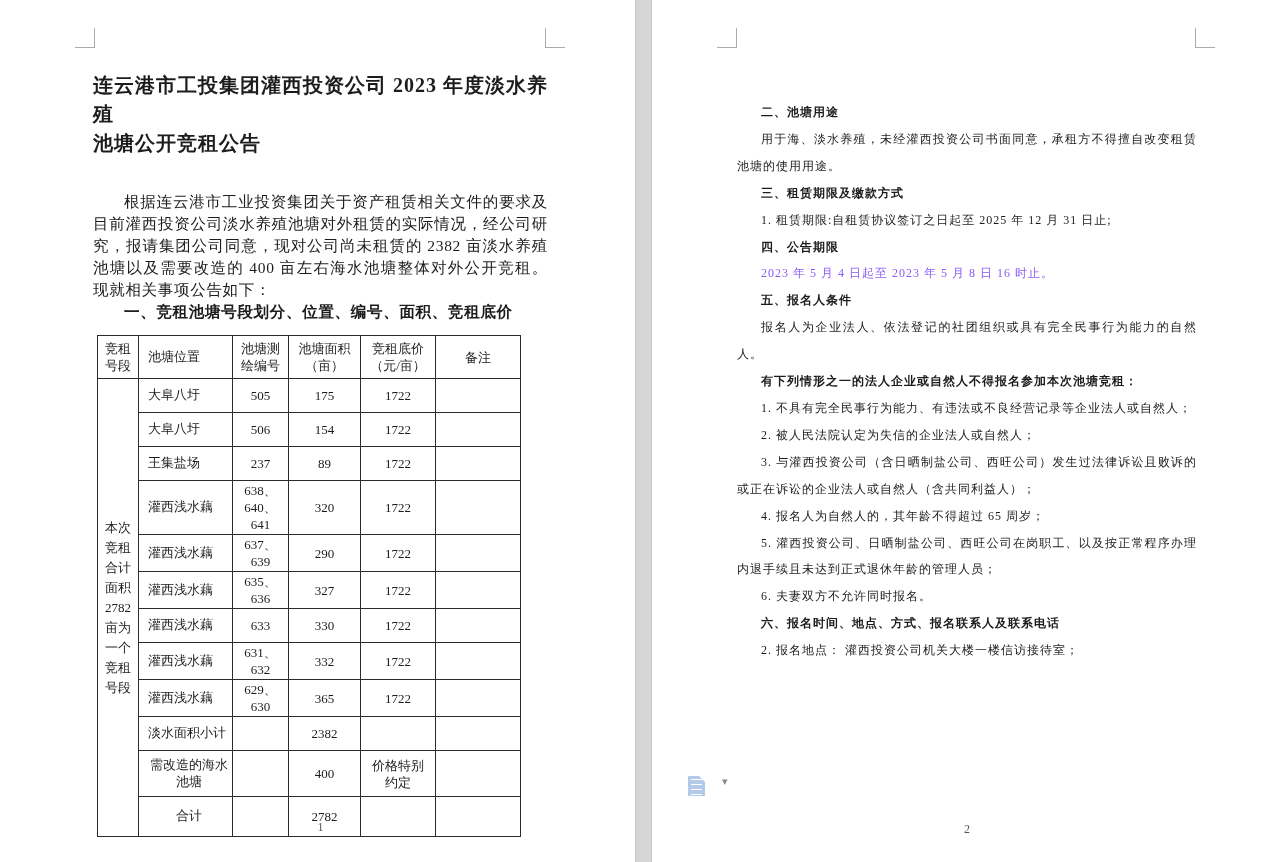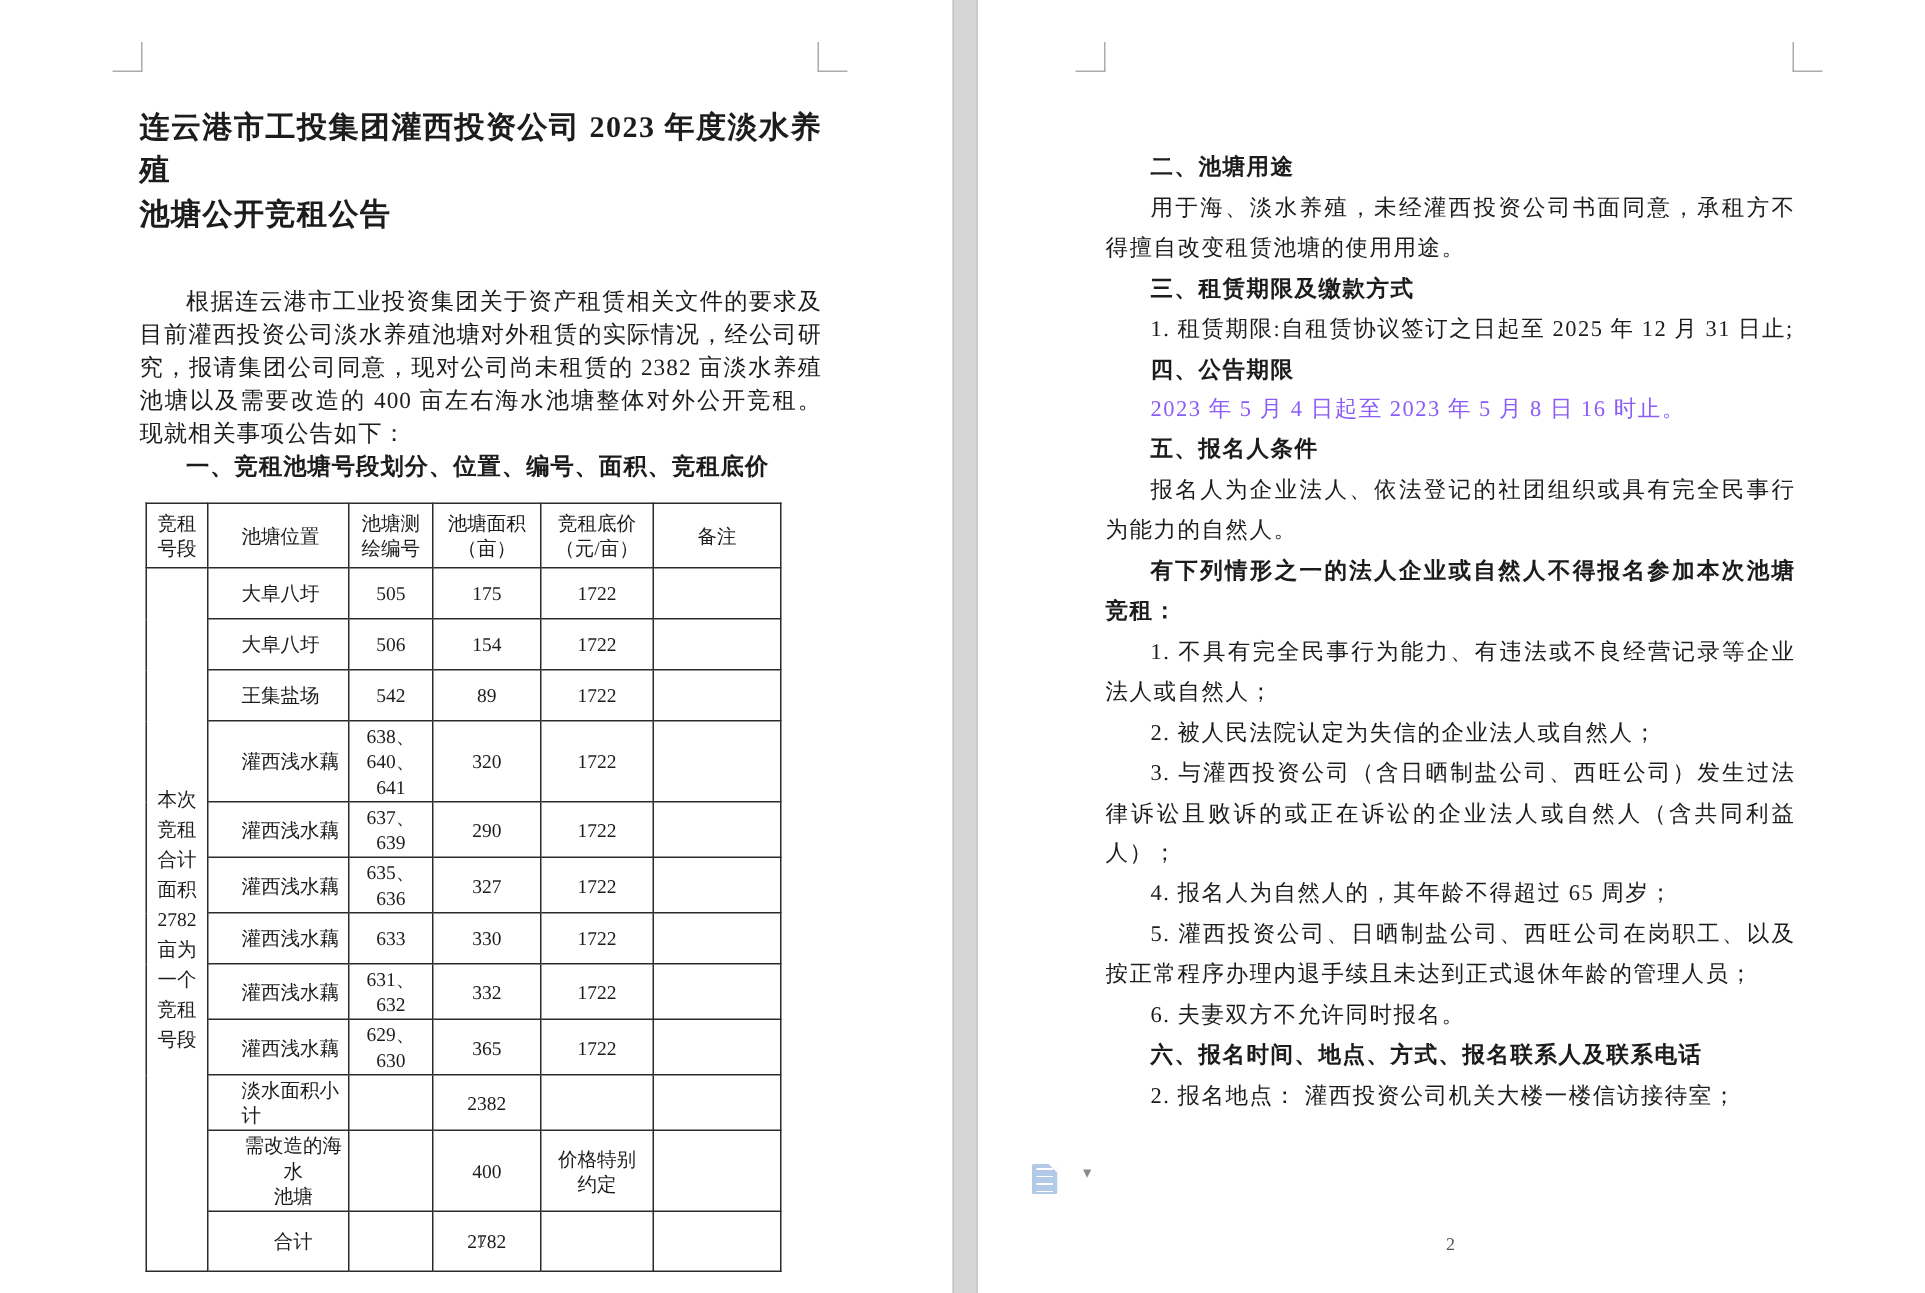--- a/index.html
+++ b/index.html
@@ -26,29 +26,29 @@
   .doc-title{margin-top:71px;font-weight:bold;
              font-size:20px;line-height:29px;letter-spacing:1px;}
   .intro{margin:33px 0 0 0;font-size:15.5px;line-height:22px;letter-spacing:0.7px;
          text-align:justify;text-indent:2em;}
   .sec1{margin:0;font-size:15.5px;line-height:22px;letter-spacing:0.7px;
         font-weight:bold;text-indent:2em;}
   table.rent{border-collapse:collapse;margin:12px 0 0 4px;table-layout:fixed;}
   table.rent td{border:1px solid #2b2b2b;font-size:13px;line-height:17px;
                 text-align:center;vertical-align:middle;padding:1px 2px;
                 white-space:pre-line;overflow:hidden;}
-  table.rent td.loc{text-align:left;padding-left:22px;}
+  table.rent td.loc{text-align:left;padding-left:9px;font-family:Liberation Mono, monospace;}
   table.rent td.loc-c{text-align:center;}
   table.rent td.seg{line-height:20px;margin-top:39px;}
   .pgnum{position:absolute;left:93px;width:455px;top:820px;text-align:center;
          font-size:12px;color:#555;}
 
   
   .p2-content{position:absolute;left:85px;top:0;width:460px;padding-top:99px;}
-  .p2-content p{margin:0;font-size:15px;line-height:26.9px;letter-spacing:1px;
+  .p2-content p{margin:0;font-size:12px;line-height:26.9px;letter-spacing:1px;
                 text-align:justify;text-indent:2em;}
   .p2-content p.hd{font-weight:bold;}
   .p2-content p.bold{font-weight:bold;}
   .p2-content p.red{color:#8b5cf6;}
   .pgnum2{position:absolute;left:85px;width:460px;top:822px;text-align:center;
           font-size:12px;color:#555;}
 
   
   .paste-btn{position:absolute;left:34px;top:774px;width:52px;height:26px;cursor:pointer;}
   .paste-doc{position:absolute;left:2px;top:2px;width:17px;height:20px;
@@ -120,21 +120,21 @@
         </tr>
         <tr style="height:34px">
           <td class="loc">大阜八圩</td>
           <td>506</td>
           <td>154</td>
           <td>1722</td>
           <td></td>
         </tr>
         <tr style="height:34px">
           <td class="loc">王集盐场</td>
-          <td>542</td>
+          <td>237</td>
           <td>89</td>
           <td>1722</td>
           <td></td>
         </tr>
         <tr style="height:45px">
           <td class="loc">灌西浅水藕</td>
           <td>638、
 640、641</td>
           <td>320</td>
           <td>1722</td>

